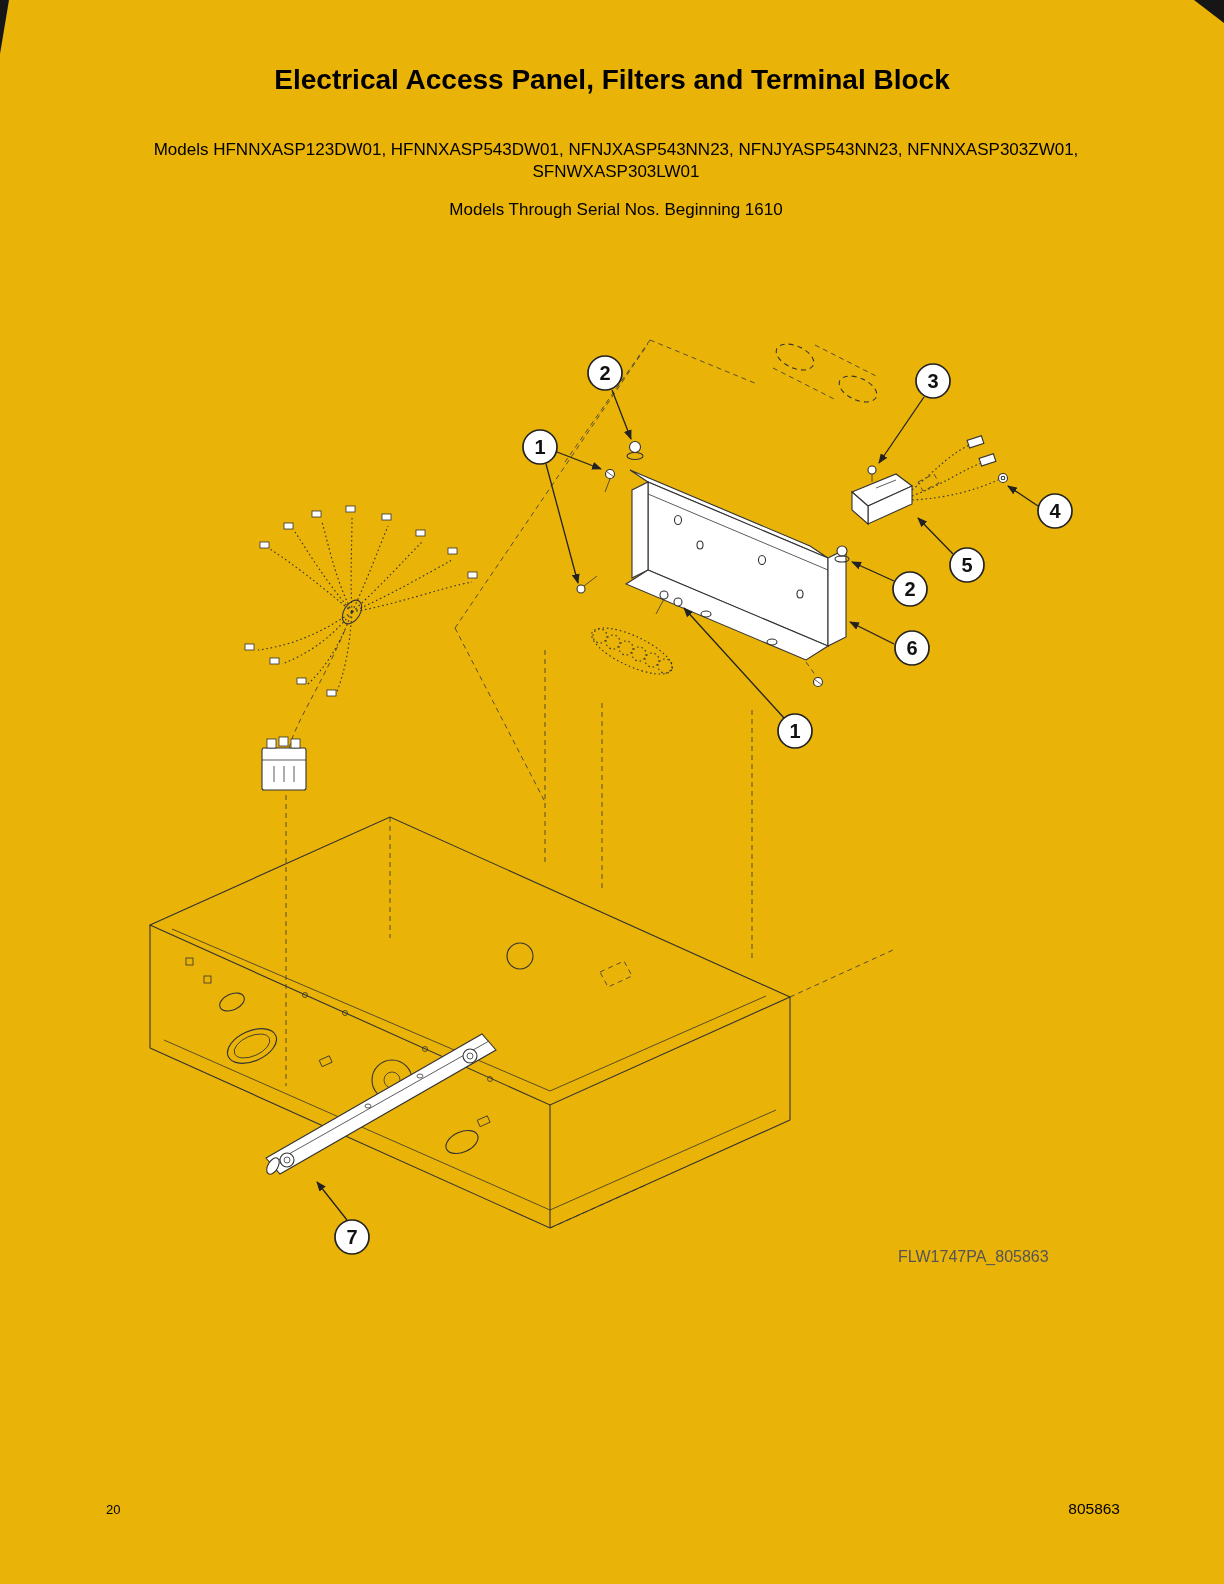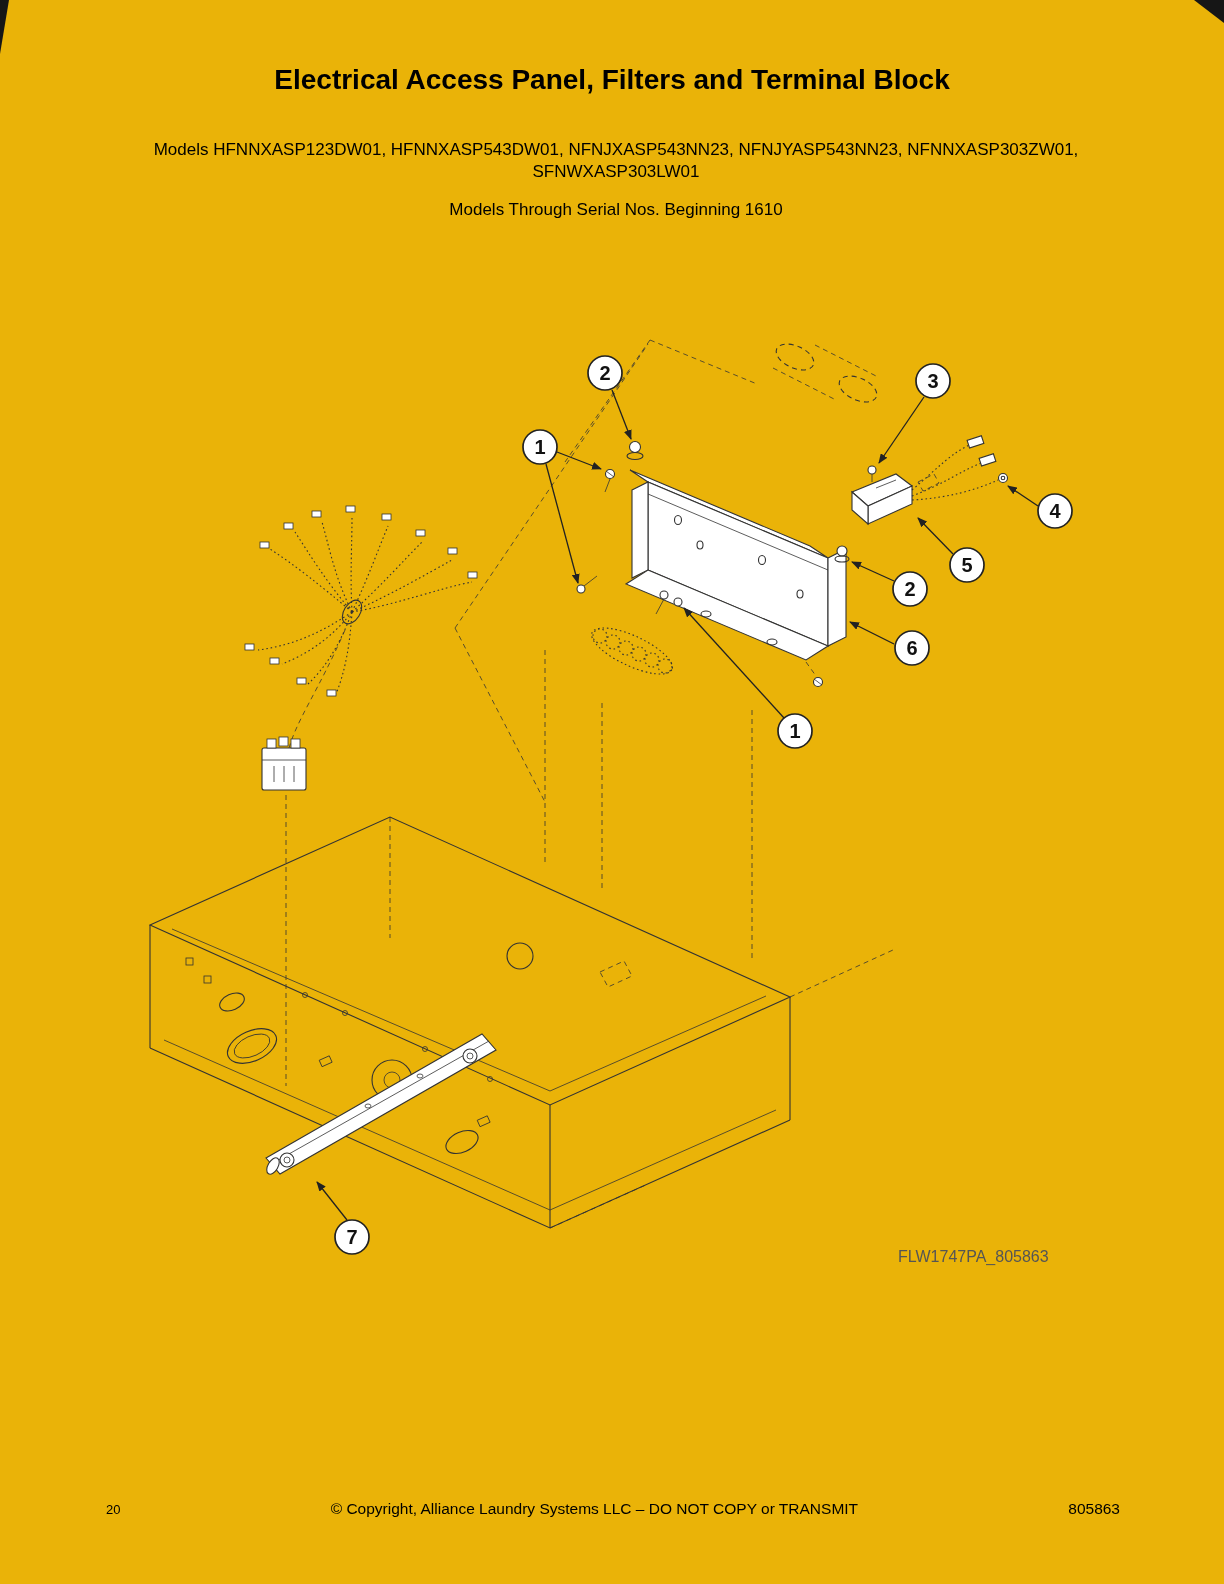--- a/index.html
+++ b/index.html
@@ -252,17 +252,16 @@
         <line x1="347" y1="1220" x2="317" y2="1182" class="leader" marker-end="url(#arrow)"></line>
         <circle cx="352" cy="1237" r="17" class="callout-circle"></circle>
         <text x="352" y="1244" class="callout-text">7</text>
       </g>
   </svg>
 
   <div class="figure-caption">FLW1747PA_805863</div>
 
   <div class="footer">
     <span class="pageno">20</span>
-    <span>© Copyright, Alliance Laundry Systems LLC – DO NOT COPY or TRANSMIT</span>
     <span>805863</span>
   </div>
 
 </div>
 
 </body></html>

